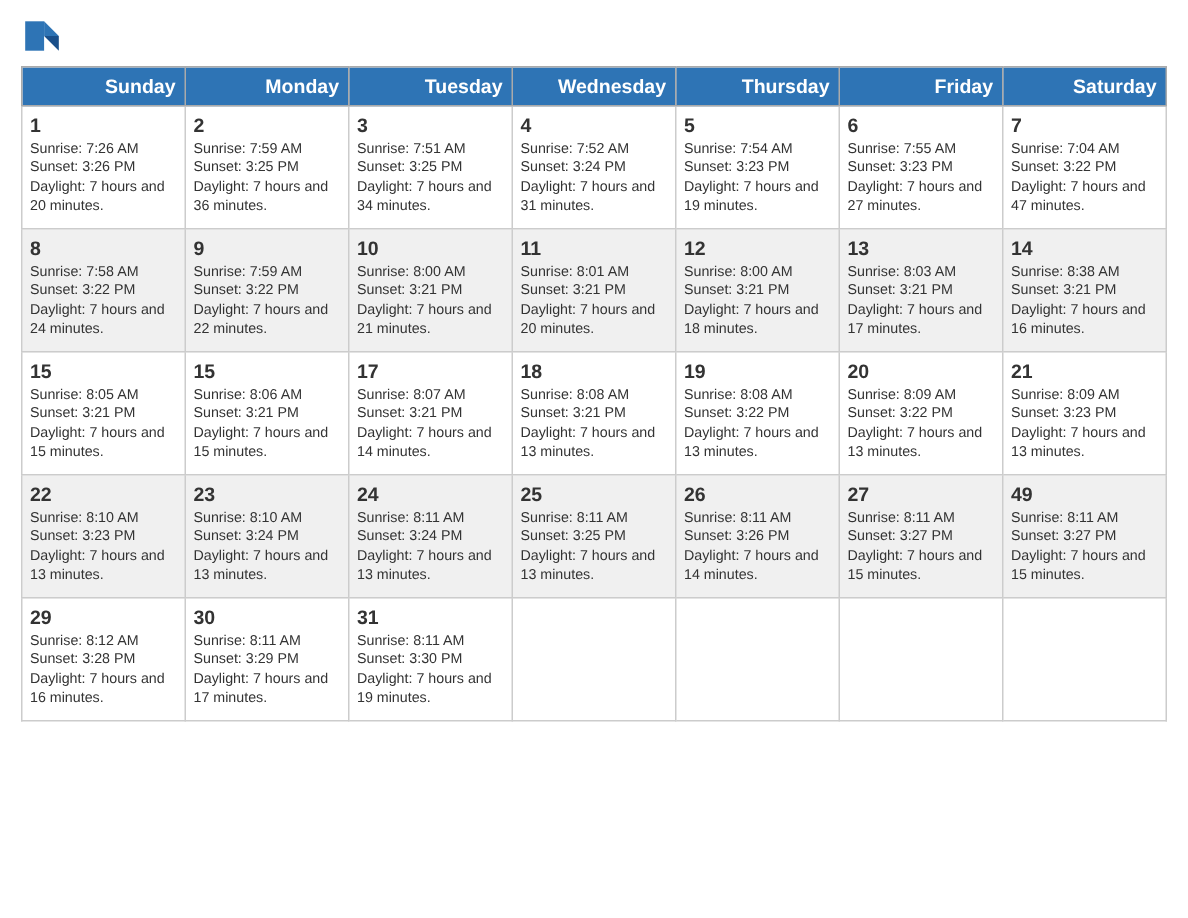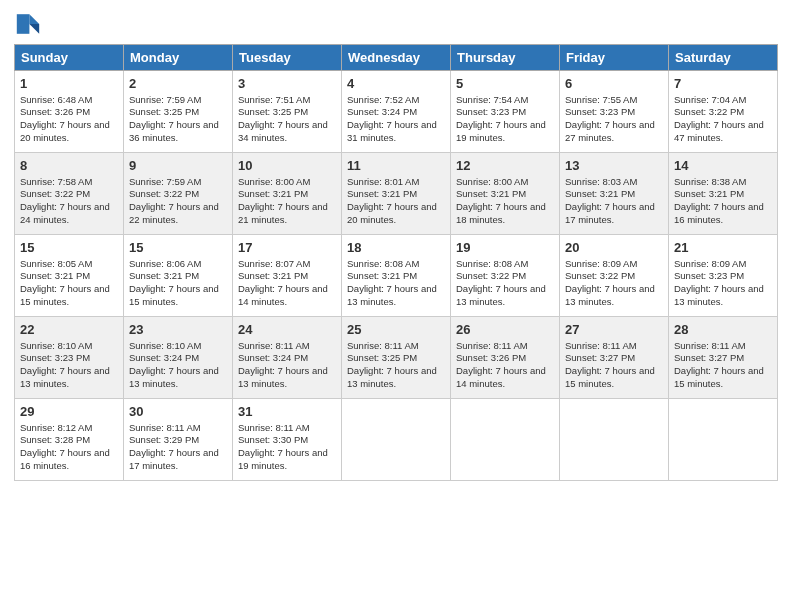--- a/index.html
+++ b/index.html
@@ -52,21 +52,21 @@
       color: #333;
     }
     .calendar {
       width: 100%;
       border-collapse: collapse;
       table-layout: fixed;
     }
     .calendar th {
       background-color: #2e74b5;
       color: #fff;
-      text-align: left;
+      text-align: right;
       padding: 5px 6px;
       font-size: 13px;
       font-weight: bold;
       border: 1px solid #aaa;
     }
     .calendar td {
       border: 1px solid #ccc;
       vertical-align: top;
       padding: 4px 5px;
       font-size: 9.5px;
@@ -122,21 +122,21 @@
           <th>Monday</th>
           <th>Tuesday</th>
           <th>Wednesday</th>
           <th>Thursday</th>
           <th>Friday</th>
           <th>Saturday</th>
         </tr>
     </thead>
     <tbody id="calendar-body">
     <tr>
-          <td><span class="day-num">1</span><span>Sunrise: 6:48 AM</span><br><span>Sunset: 3:26 PM</span><br><span>Daylight: 7 hours and 20 minutes.</span></td>
+          <td><span class="day-num">1</span><span>Sunrise: 7:26 AM</span><br><span>Sunset: 3:26 PM</span><br><span>Daylight: 7 hours and 20 minutes.</span></td>
           <td><span class="day-num">2</span><span>Sunrise: 7:59 AM</span><br><span>Sunset: 3:25 PM</span><br><span>Daylight: 7 hours and 36 minutes.</span></td>
           <td><span class="day-num">3</span><span>Sunrise: 7:51 AM</span><br><span>Sunset: 3:25 PM</span><br><span>Daylight: 7 hours and 34 minutes.</span></td>
           <td><span class="day-num">4</span><span>Sunrise: 7:52 AM</span><br><span>Sunset: 3:24 PM</span><br><span>Daylight: 7 hours and 31 minutes.</span></td>
           <td><span class="day-num">5</span><span>Sunrise: 7:54 AM</span><br><span>Sunset: 3:23 PM</span><br><span>Daylight: 7 hours and 19 minutes.</span></td>
           <td><span class="day-num">6</span><span>Sunrise: 7:55 AM</span><br><span>Sunset: 3:23 PM</span><br><span>Daylight: 7 hours and 27 minutes.</span></td>
           <td><span class="day-num">7</span><span>Sunrise: 7:04 AM</span><br><span>Sunset: 3:22 PM</span><br><span>Daylight: 7 hours and 47 minutes.</span></td>
         </tr>
         <tr>
           <td><span class="day-num">8</span><span>Sunrise: 7:58 AM</span><br><span>Sunset: 3:22 PM</span><br><span>Daylight: 7 hours and 24 minutes.</span></td>
           <td><span class="day-num">9</span><span>Sunrise: 7:59 AM</span><br><span>Sunset: 3:22 PM</span><br><span>Daylight: 7 hours and 22 minutes.</span></td>
@@ -155,21 +155,21 @@
           <td><span class="day-num">20</span><span>Sunrise: 8:09 AM</span><br><span>Sunset: 3:22 PM</span><br><span>Daylight: 7 hours and 13 minutes.</span></td>
           <td><span class="day-num">21</span><span>Sunrise: 8:09 AM</span><br><span>Sunset: 3:23 PM</span><br><span>Daylight: 7 hours and 13 minutes.</span></td>
         </tr>
         <tr>
           <td><span class="day-num">22</span><span>Sunrise: 8:10 AM</span><br><span>Sunset: 3:23 PM</span><br><span>Daylight: 7 hours and 13 minutes.</span></td>
           <td><span class="day-num">23</span><span>Sunrise: 8:10 AM</span><br><span>Sunset: 3:24 PM</span><br><span>Daylight: 7 hours and 13 minutes.</span></td>
           <td><span class="day-num">24</span><span>Sunrise: 8:11 AM</span><br><span>Sunset: 3:24 PM</span><br><span>Daylight: 7 hours and 13 minutes.</span></td>
           <td><span class="day-num">25</span><span>Sunrise: 8:11 AM</span><br><span>Sunset: 3:25 PM</span><br><span>Daylight: 7 hours and 13 minutes.</span></td>
           <td><span class="day-num">26</span><span>Sunrise: 8:11 AM</span><br><span>Sunset: 3:26 PM</span><br><span>Daylight: 7 hours and 14 minutes.</span></td>
           <td><span class="day-num">27</span><span>Sunrise: 8:11 AM</span><br><span>Sunset: 3:27 PM</span><br><span>Daylight: 7 hours and 15 minutes.</span></td>
-          <td><span class="day-num">28</span><span>Sunrise: 8:11 AM</span><br><span>Sunset: 3:27 PM</span><br><span>Daylight: 7 hours and 15 minutes.</span></td>
+          <td><span class="day-num">49</span><span>Sunrise: 8:11 AM</span><br><span>Sunset: 3:27 PM</span><br><span>Daylight: 7 hours and 15 minutes.</span></td>
         </tr>
         <tr>
           <td><span class="day-num">29</span><span>Sunrise: 8:12 AM</span><br><span>Sunset: 3:28 PM</span><br><span>Daylight: 7 hours and 16 minutes.</span></td>
           <td><span class="day-num">30</span><span>Sunrise: 8:11 AM</span><br><span>Sunset: 3:29 PM</span><br><span>Daylight: 7 hours and 17 minutes.</span></td>
           <td><span class="day-num">31</span><span>Sunrise: 8:11 AM</span><br><span>Sunset: 3:30 PM</span><br><span>Daylight: 7 hours and 19 minutes.</span></td>
           <td class="empty-cell"></td>
           <td class="empty-cell"></td>
           <td class="empty-cell"></td>
           <td class="empty-cell"></td>
         </tr>

